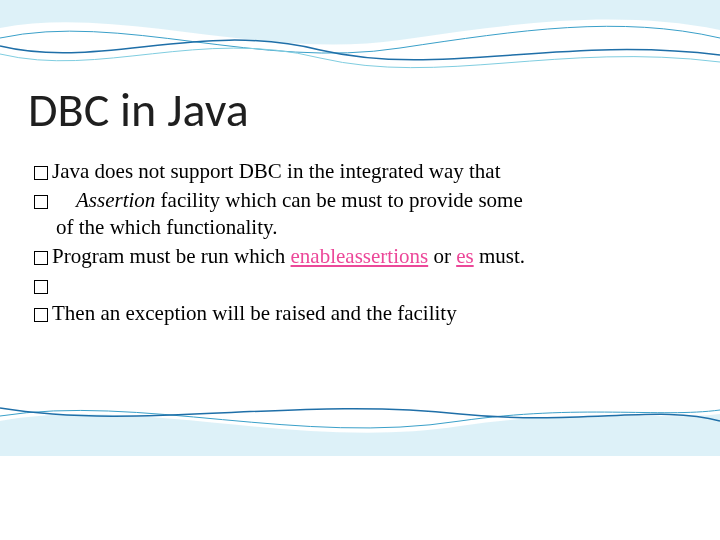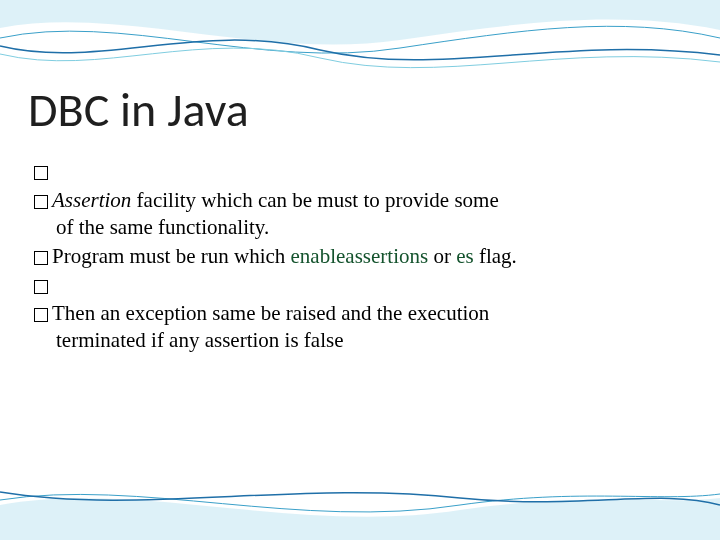--- a/index.html
+++ b/index.html
@@ -7,21 +7,21 @@
     padding: 0;
     width: 720px;
     height: 540px;
     background: #fff;
     font-family: Georgia, "Times New Roman", serif;
     overflow: hidden;
     position: relative;
   }
   .slide {
     width: 720px;
-    height: 540px;
+    height: 456px;
     position: relative;
     box-sizing: border-box;
   }
   
   .wave-top {
     position: absolute;
     top: 0;
     left: 0;
     width: 720px;
     height: 80px;
@@ -61,22 +61,22 @@
   }
   .box {
     display: inline-block;
     width: 14px;
     height: 14px;
     border: 1.5px solid #000;
     vertical-align: -2px;
     margin-right: 4px;
     box-sizing: border-box;
   }
-  .italic { font-style: italic; }
-  .accent { color: #14532d; }
+  .italic { font-style: italic; margin-left: 24px; }
+  .accent { color: #ec4899; text-decoration: underline; }
   .code { font-family: "Courier New", Courier, monospace; font-weight: bold; }
 </style>
 </head>
 <body>
 
 <div class="slide">
 
   <svg class="wave-top" viewBox="0 0 720 80" preserveAspectRatio="none">
     <path d="M0,28 C120,5 260,60 400,40 C520,22 620,10 720,30 L720,0 L0,0 Z" fill="#d9f0f7" opacity="0.9"></path>
     <path d="M0,38 C120,12 260,70 400,48 C520,30 620,15 720,38" fill="none" stroke="#3aa0c9" stroke-width="1"></path>
@@ -88,35 +88,34 @@
     <path d="M0,25 C140,0 300,55 460,30 C580,12 660,25 720,18 L720,60 L0,60 Z" fill="#d9f0f7" opacity="0.9"></path>
     <path d="M0,20 C140,-2 300,50 460,25 C580,8 660,22 720,14" fill="none" stroke="#3aa0c9" stroke-width="1"></path>
     <path d="M0,12 C140,35 300,0 460,18 C580,30 660,8 720,25" fill="none" stroke="#1f6fa8" stroke-width="1.5"></path>
   </svg>
 
   <div class="title">DBC in Java</div>
 
   <div class="body">
 
     <div class="bullet">
-      <span class="box"></span><br>
+      <span class="box"></span><span>Java does not support DBC in the integrated way that</span><br>
     </div>
 
     <div class="bullet">
       <span class="box"></span><span class="italic">Assertion</span><span> facility which can be must to provide some</span><br>
-      <span>of the same functionality.</span>
+      <span>of the which functionality.</span>
     </div>
 
     <div class="bullet">
-      <span class="box"></span><span>Program must be run which </span><span class="accent">enableassertions</span><span> or </span><span class="accent">es</span><span> flag.</span>
+      <span class="box"></span><span>Program must be run which </span><span class="accent">enableassertions</span><span> or </span><span class="accent">es</span><span> must.</span>
     </div>
 
     <div class="bullet">
       <span class="box"></span>
     </div>
 
     <div class="bullet">
-      <span class="box"></span><span>Then an exception same be raised and the execution</span><br>
-      <span>terminated if any assertion is false</span>
+      <span class="box"></span><span>Then an exception will be raised and the facility</span><br>
     </div>
 
   </div>
 </div>
 
 </body></html>

